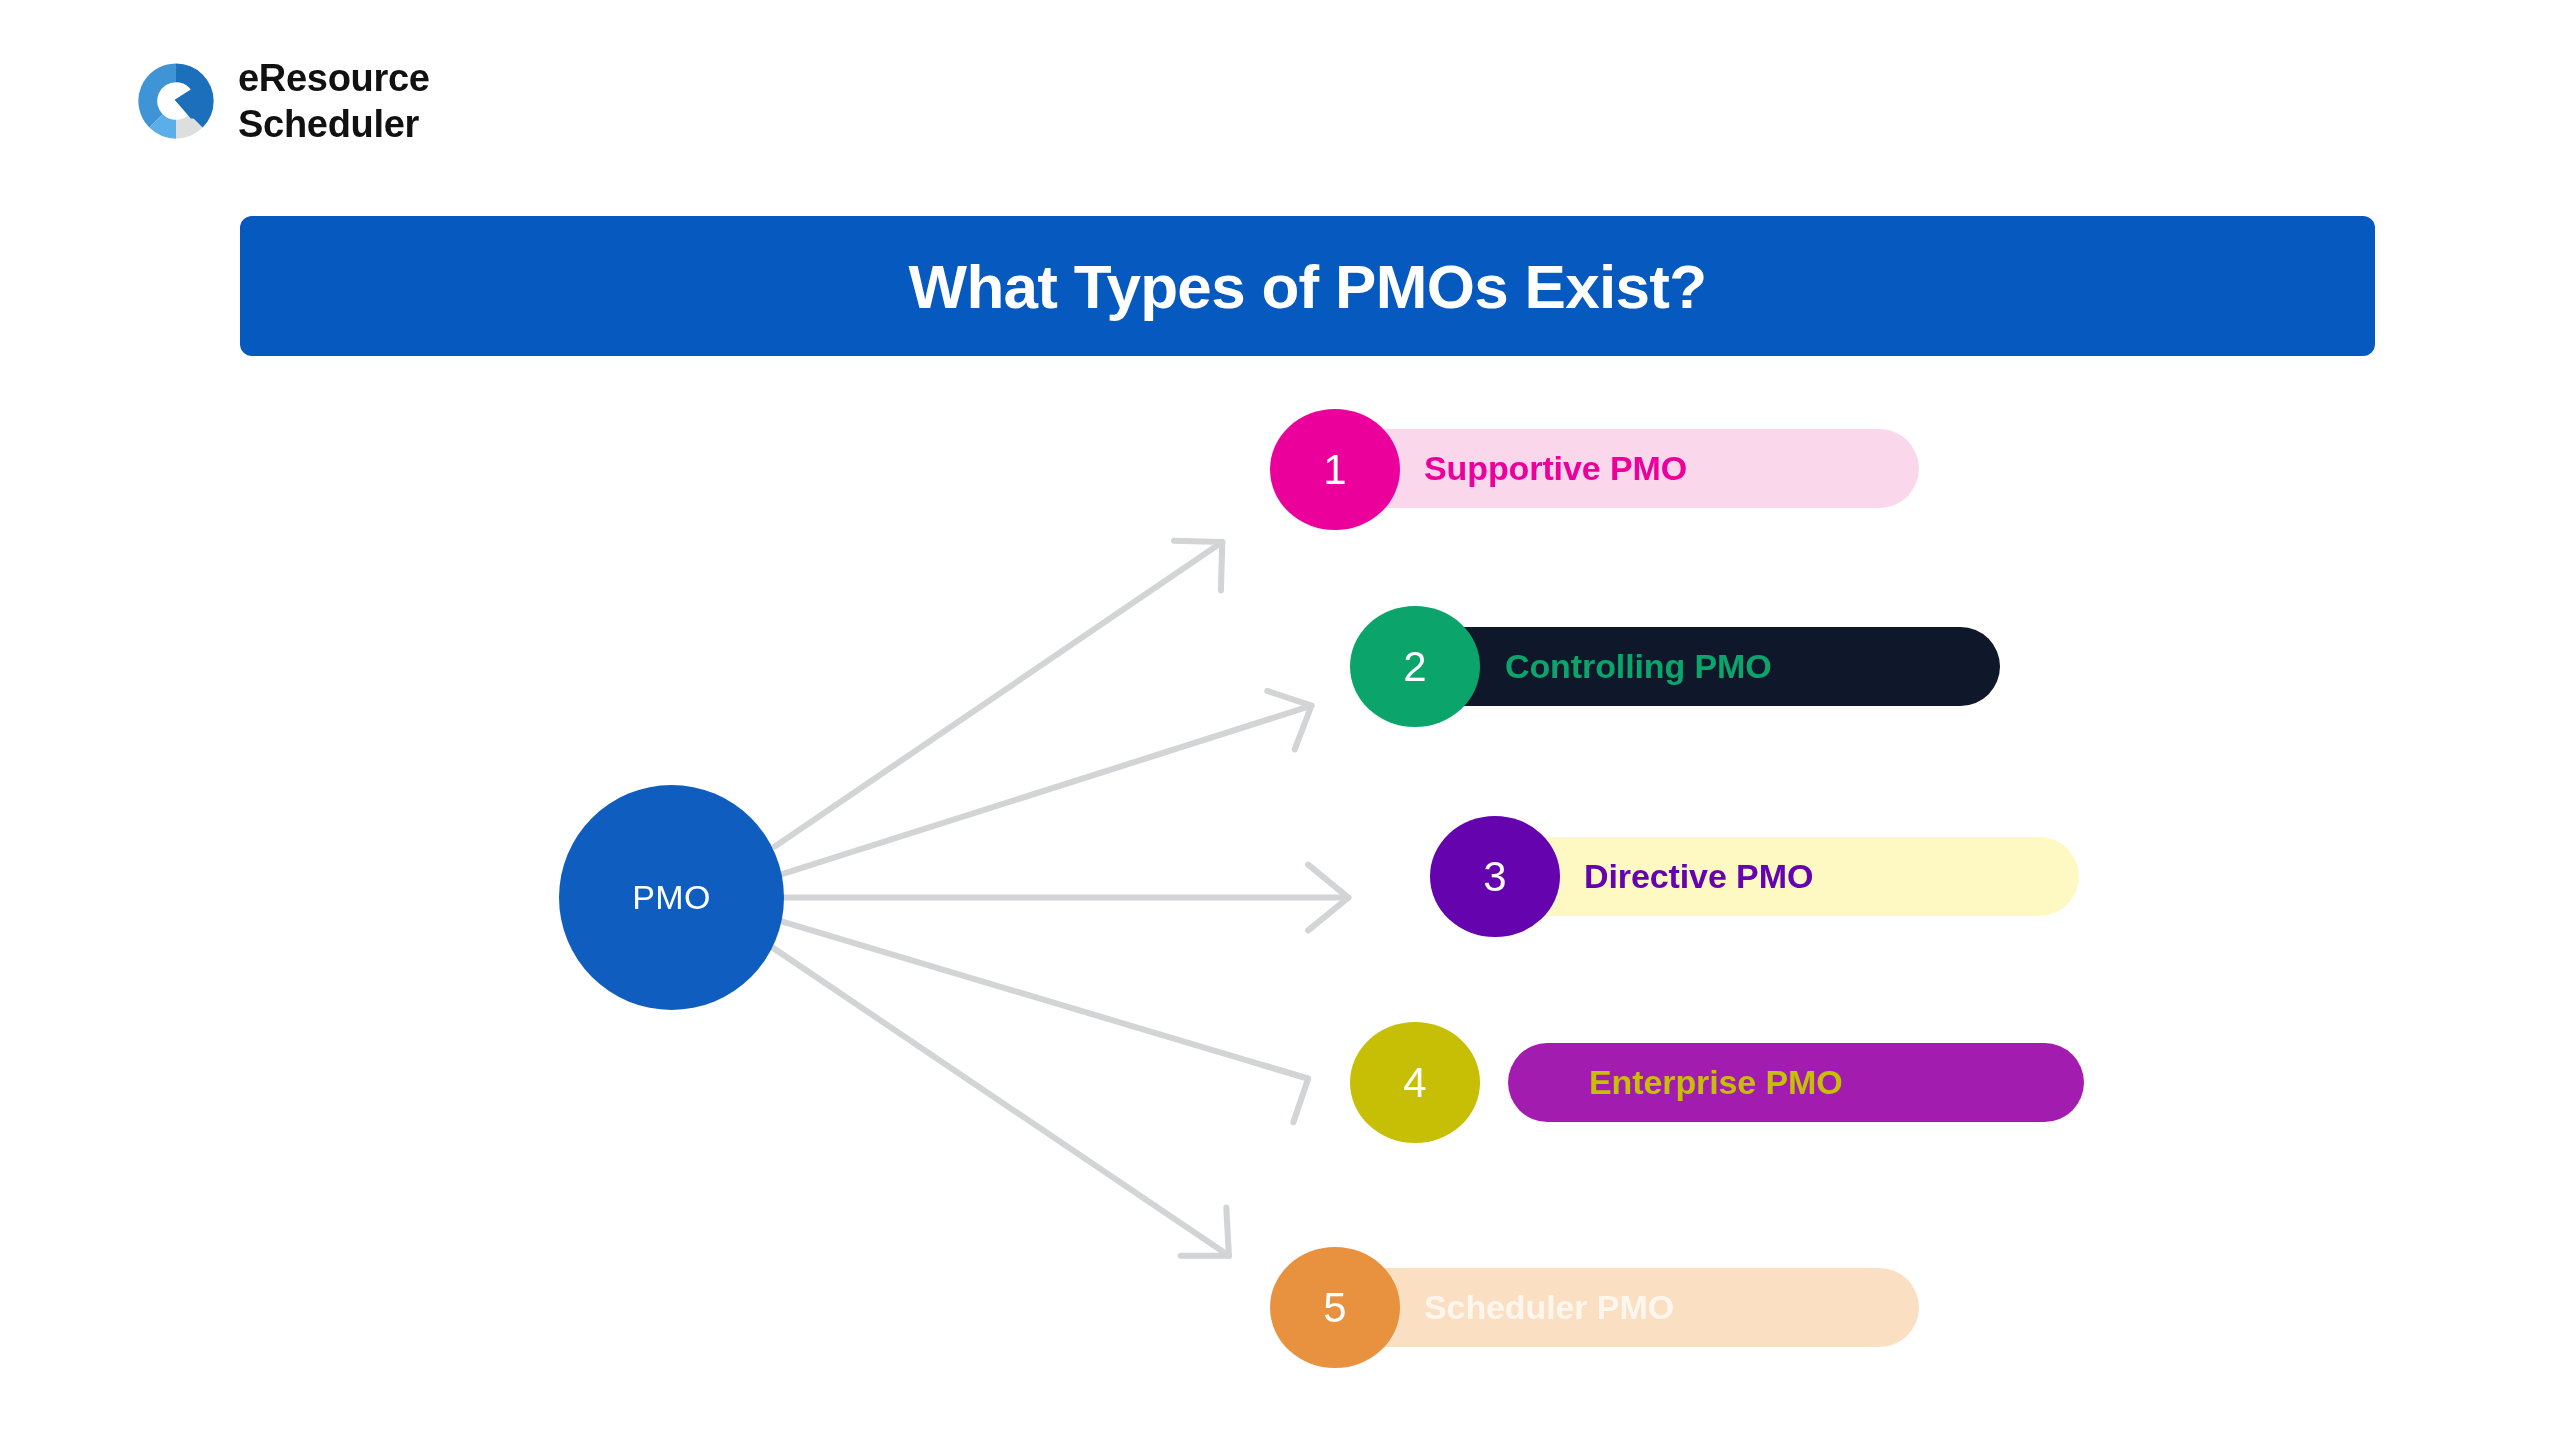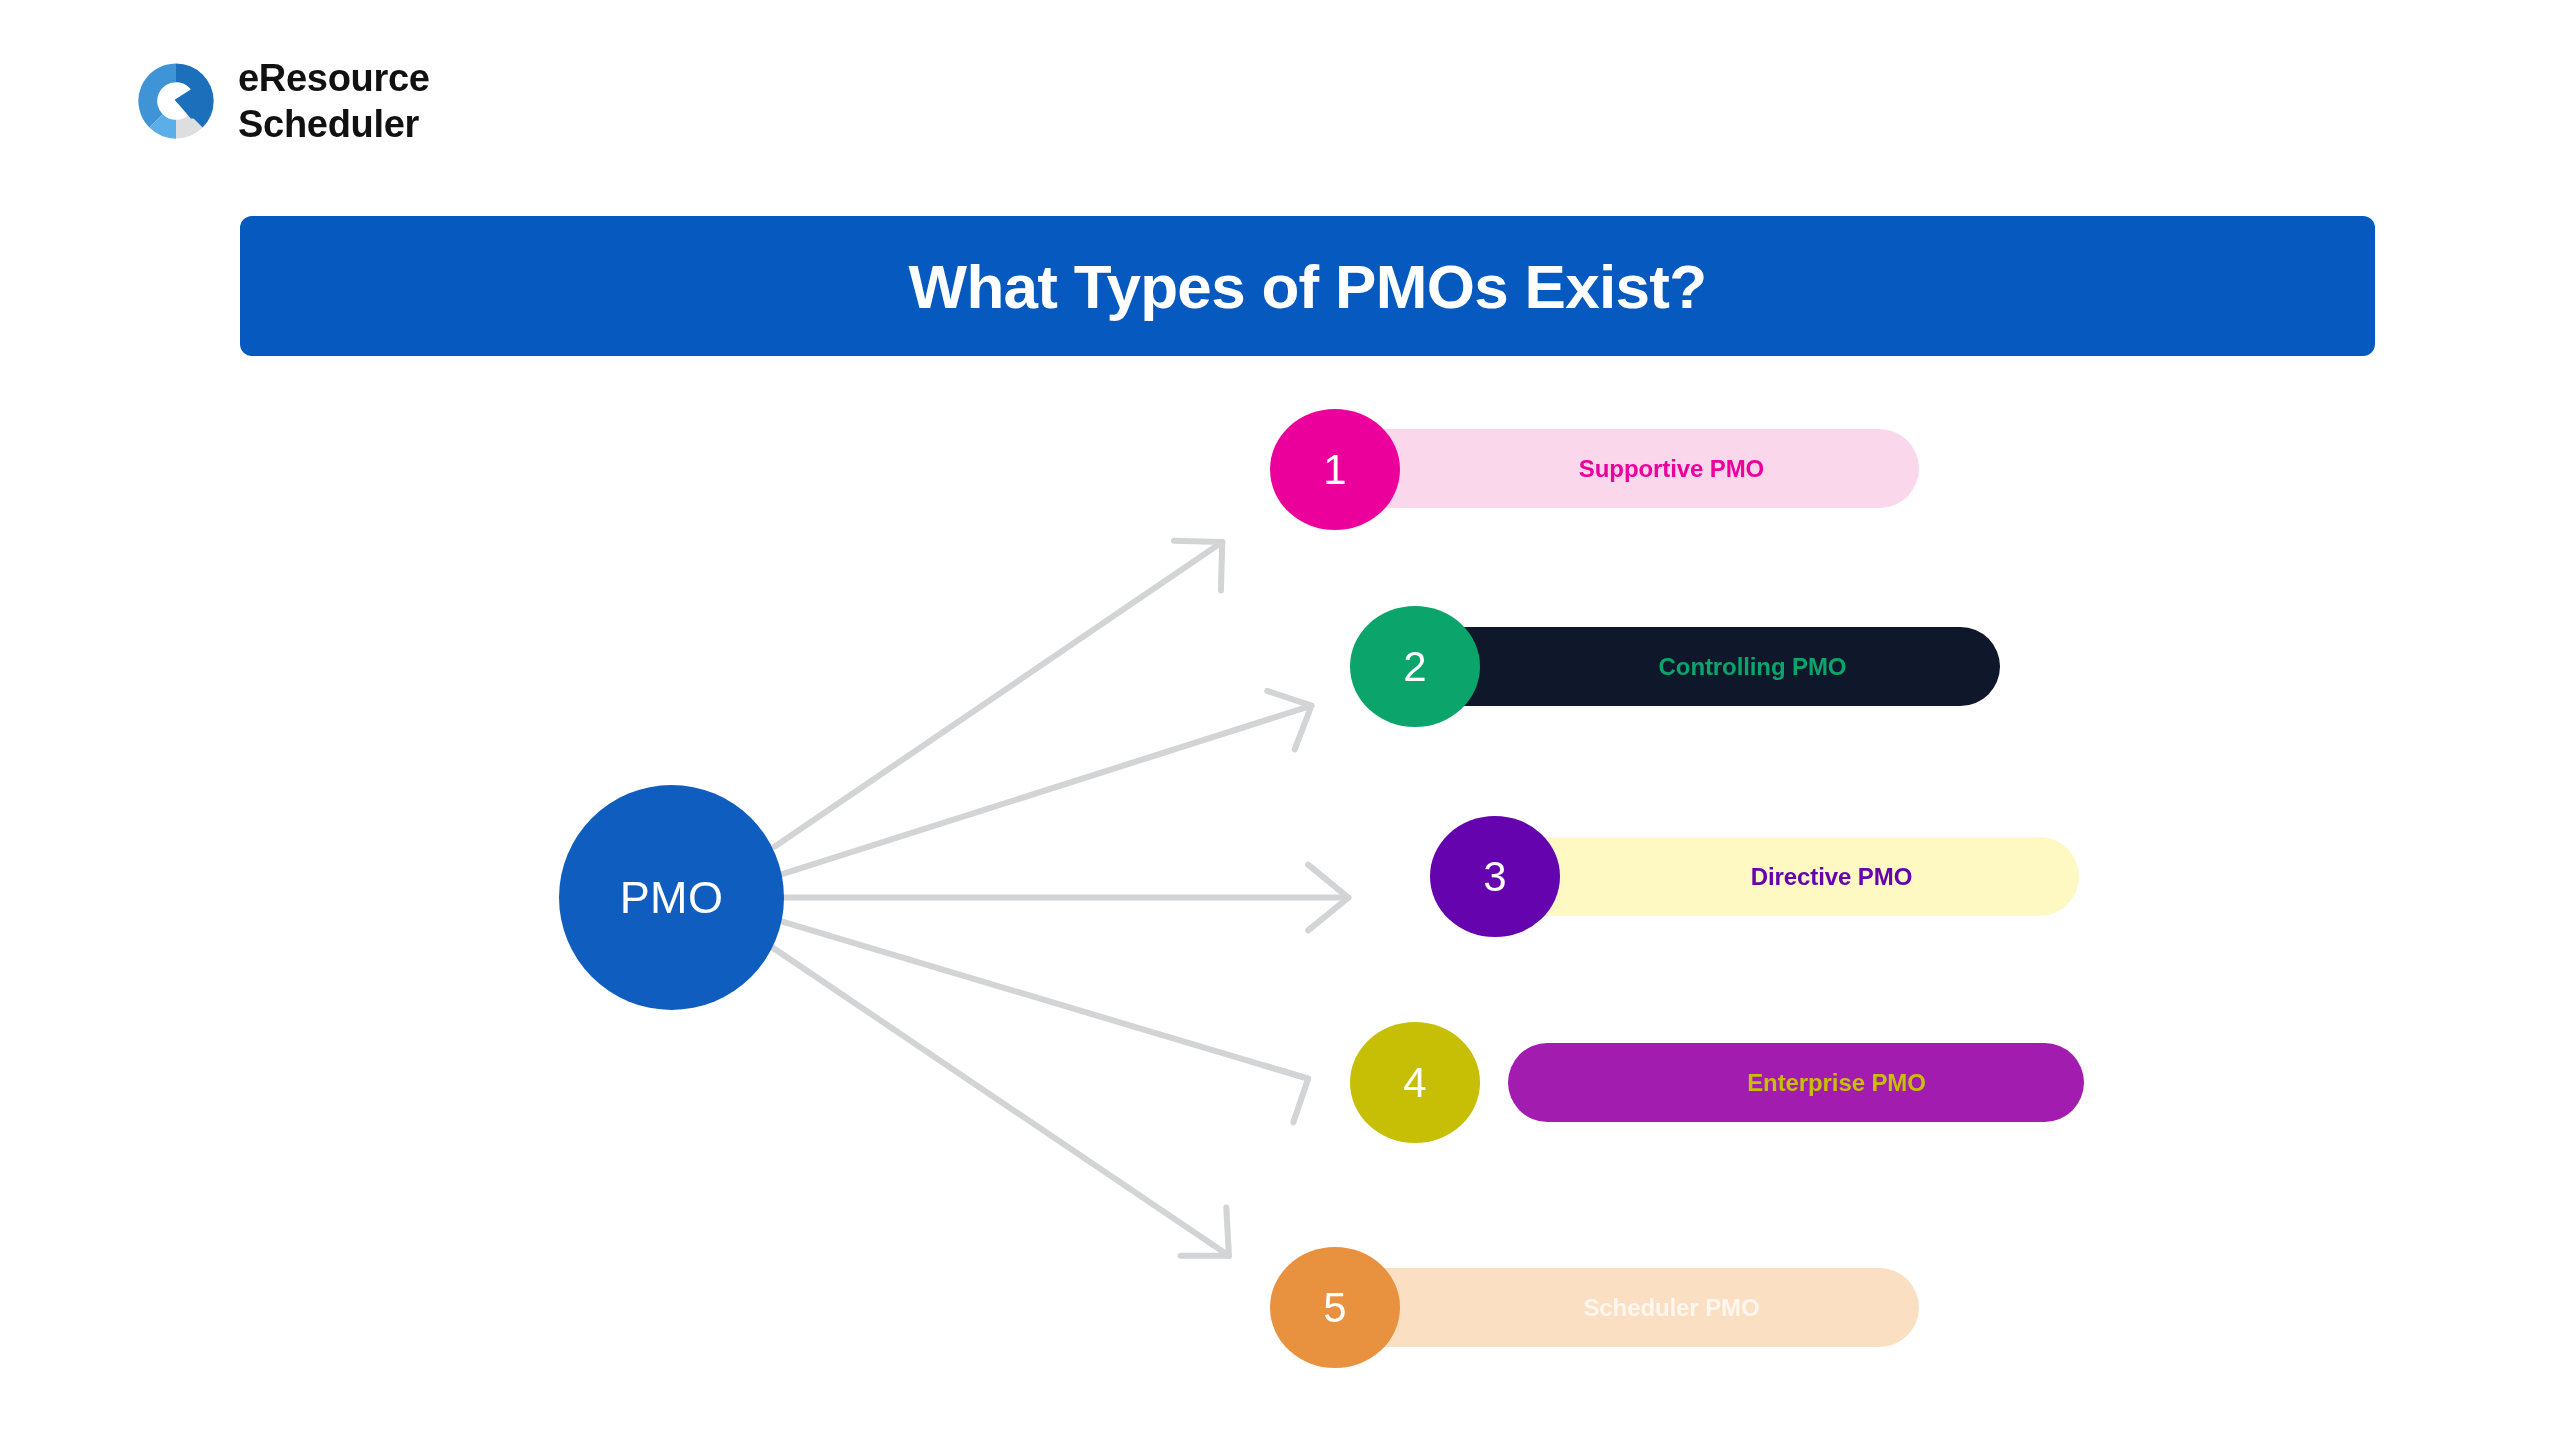--- a/index.html
+++ b/index.html
@@ -63,36 +63,35 @@
 
   .hub {
     position: absolute;
     border-radius: 50%;
     display: flex;
     align-items: center;
     justify-content: center;
   }
   .hub-label {
     color: #ffffff;
-    font-size: 45px;
+    font-size: 34px;
     letter-spacing: 0.3px;
   }
 
   .node-row { position: absolute; }
   .node-pill {
     position: absolute;
     height: 79px;
     border-radius: 40px;
     display: flex;
     align-items: center;
   }
   .node-pill-label {
     width: 100%;
-    text-align: center;
-    font-size: 24px;
+    font-size: 34px;
     font-weight: bold;
     letter-spacing: -0.1px;
     padding-left: 81px;
   }
   .node-badge {
     position: absolute;
     width: 130px;
     height: 121px;
     border-radius: 50%;
     display: flex;

